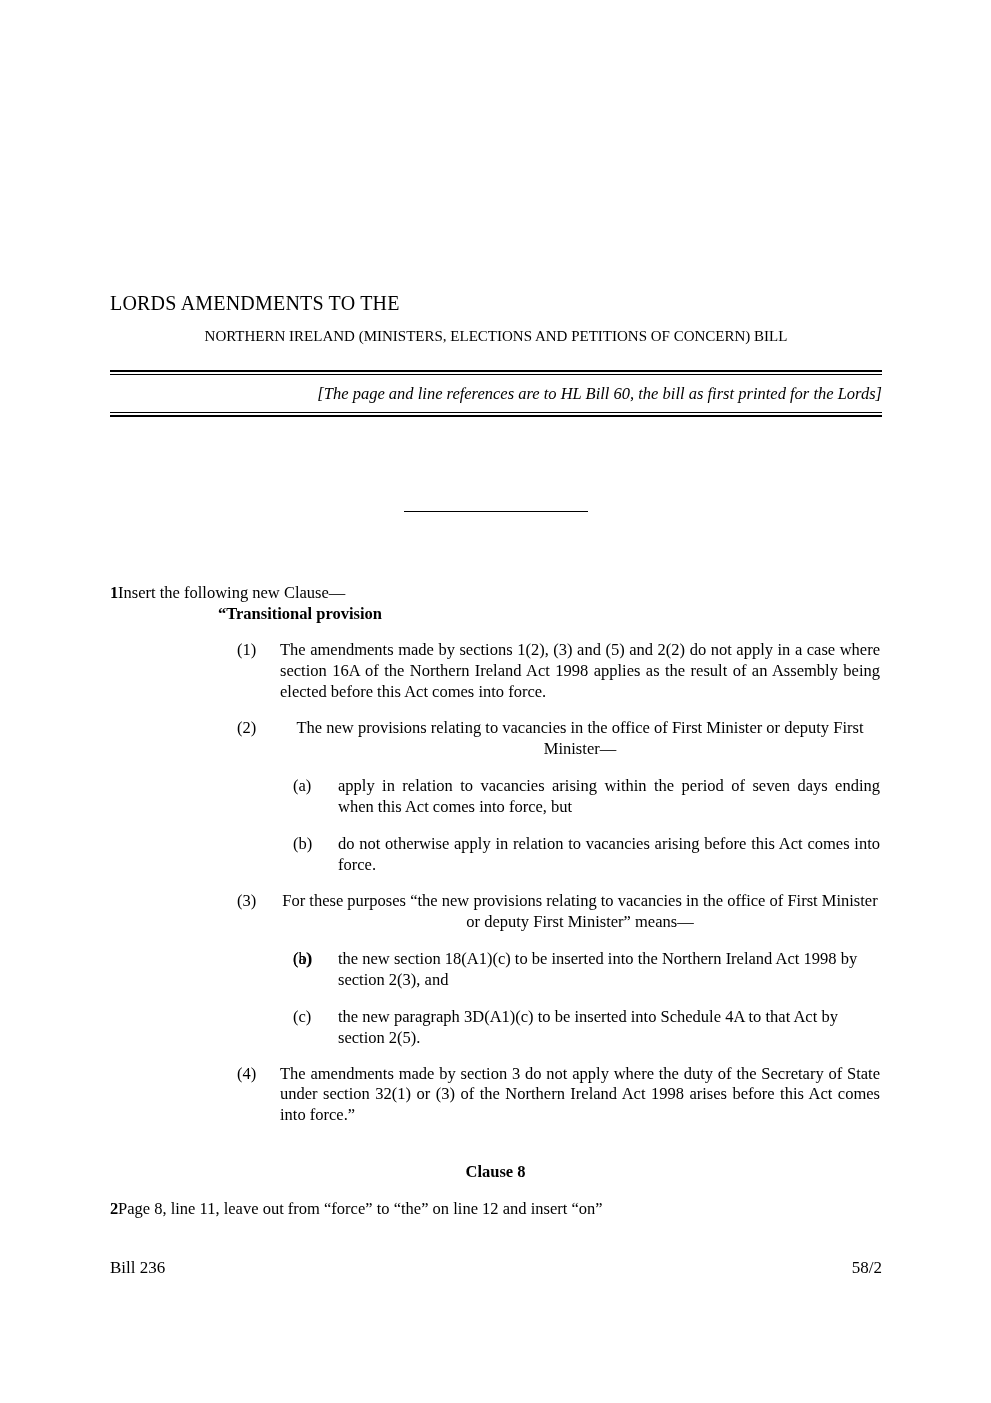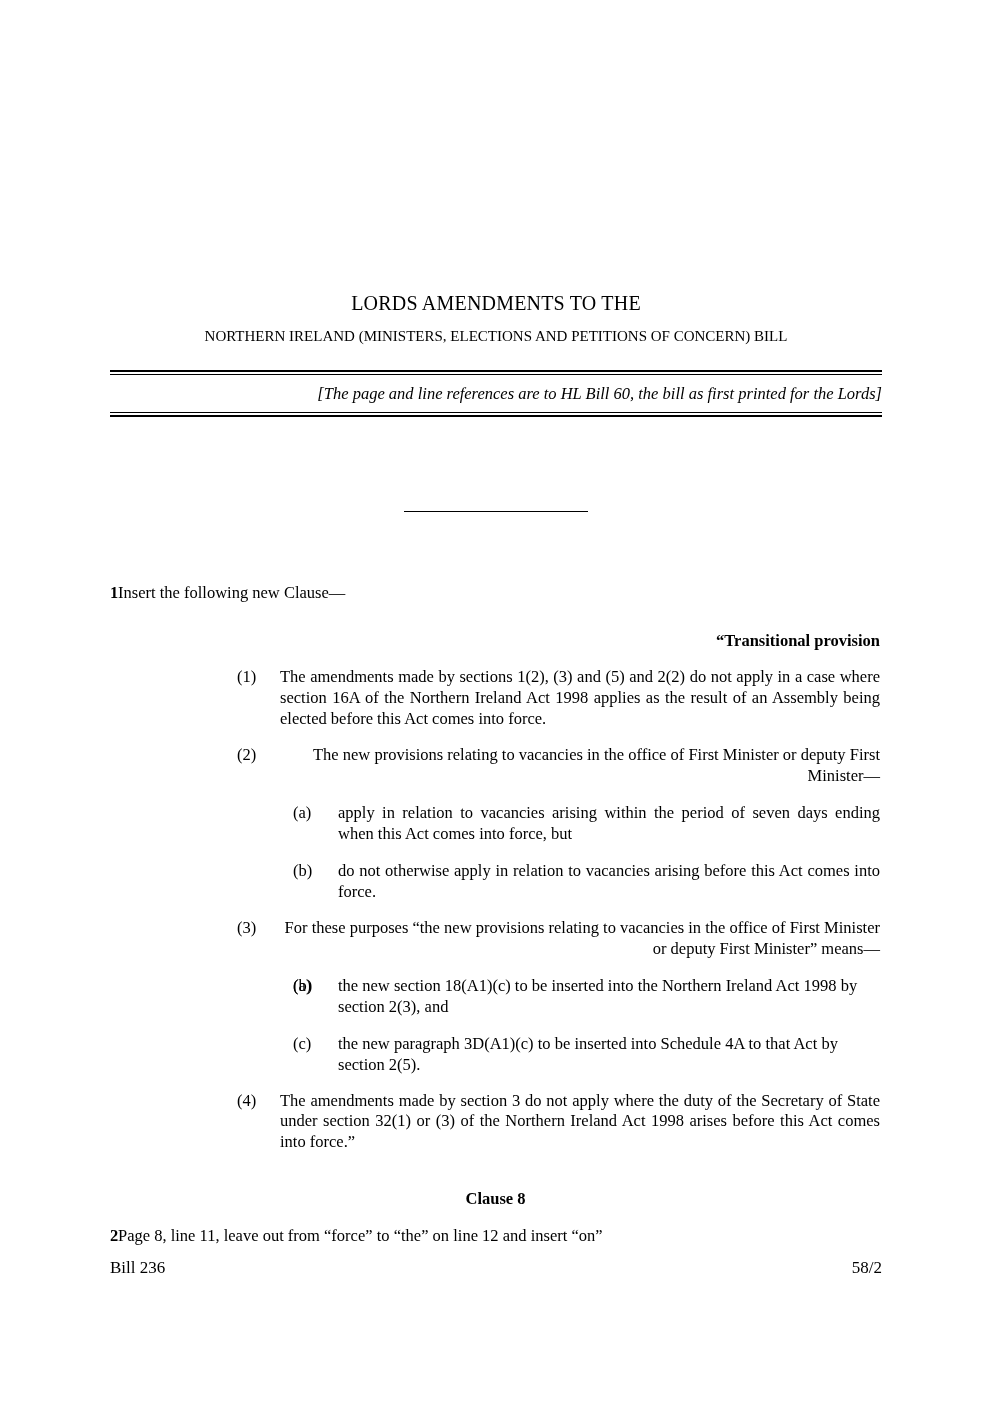--- a/index.html
+++ b/index.html
@@ -25,21 +25,21 @@
   }
 
   
   .header {
     position: absolute;
     left: 110px;
     top: 290px;
     width: 772px;
   }
   .title-line-1 {
-    text-align: center;
+    text-align: left;
     font-size: 20px;
     letter-spacing: 0.2px;
     line-height: 1.35;
     margin: 0 0 8px 0;
   }
   .title-line-2 {
     text-align: center;
     font-size: 15px;
     font-weight: normal;
     line-height: 1.5;
@@ -106,25 +106,24 @@
   .amend-lead {
     margin-left: 118px;
     margin-right: 111px;
     font-size: 16.5px;
     line-height: 1.28;
   }
 
   .inserted-title {
     margin-left: 218px;
     margin-right: 111px;
-    margin-top: 27px;
+    margin-top: 0;
     font-weight: bold;
     font-size: 16.5px;
     line-height: 1.28;
-    text-align: right;
   }
 
   .para-list {
     margin-top: 16px;
   }
   .para {
     position: relative;
     margin-top: 15px;
   }
   .para:first-child { margin-top: 0; }
@@ -163,21 +162,21 @@
   .sub-text {
     margin-left: 338px;
     margin-right: 111px;
     font-size: 16.5px;
     line-height: 1.27;
     text-align: justify;
     text-justify: inter-word;
     margin-top: 16px;
   }
   .sub-text.nojust { text-align: left; }
-  .para-text.nojust { text-align: right; }
+  .para-text.nojust { text-align: center; }
 
   .heading-gap { height: 36px; }
 
   
   .footer {
     position: absolute;
     left: 110px;
     top: 1258px;
     width: 772px;
     display: flex;

